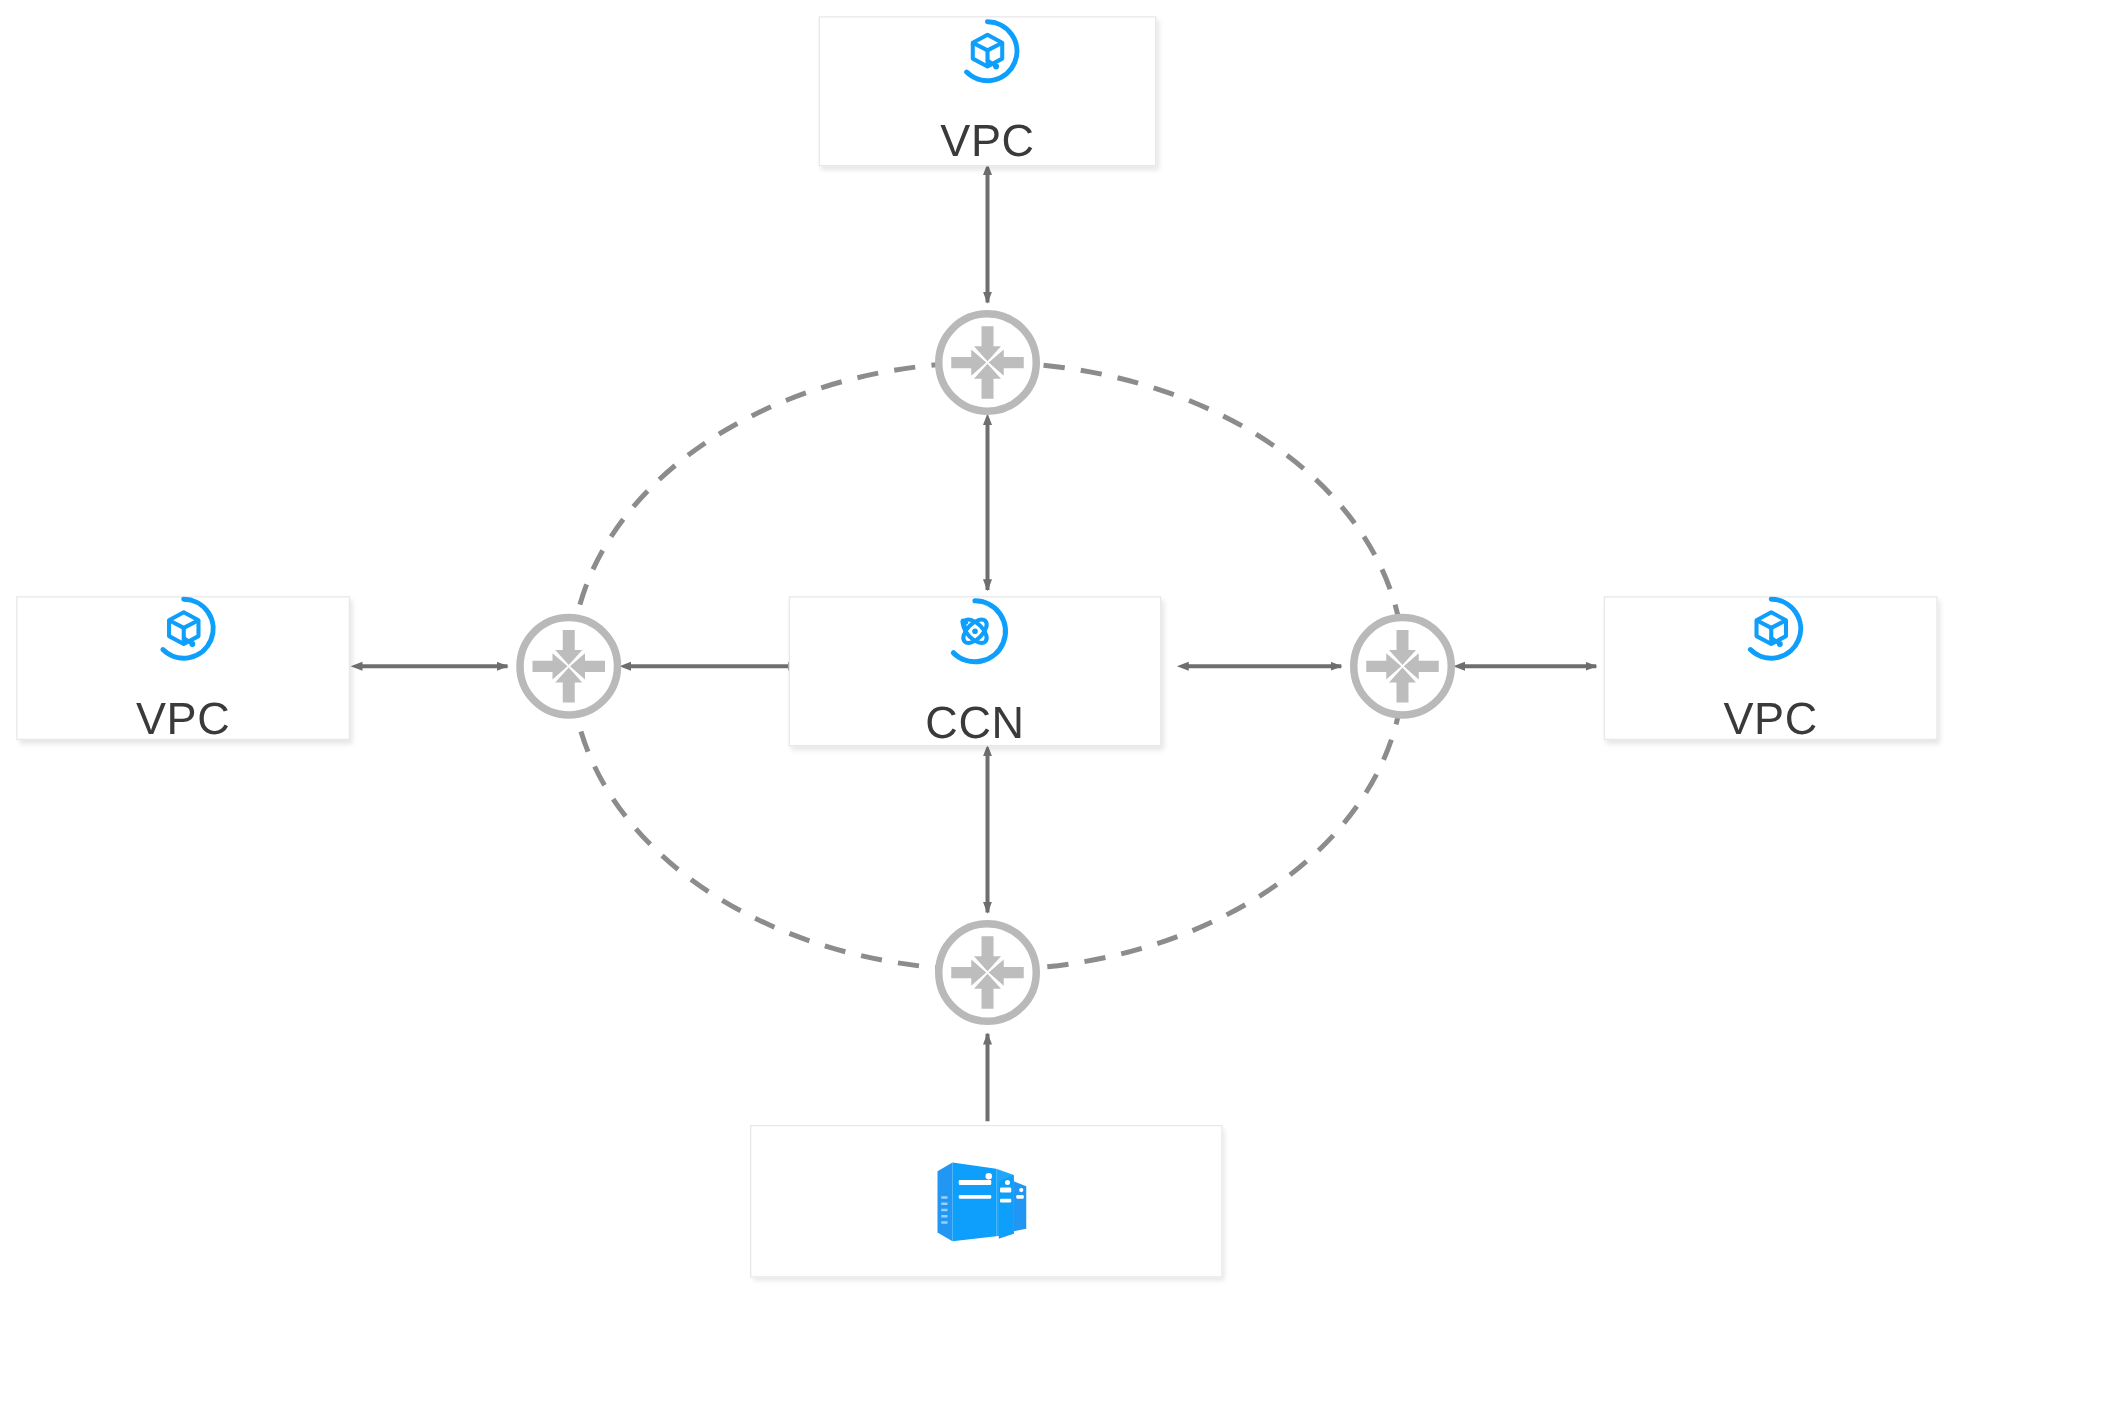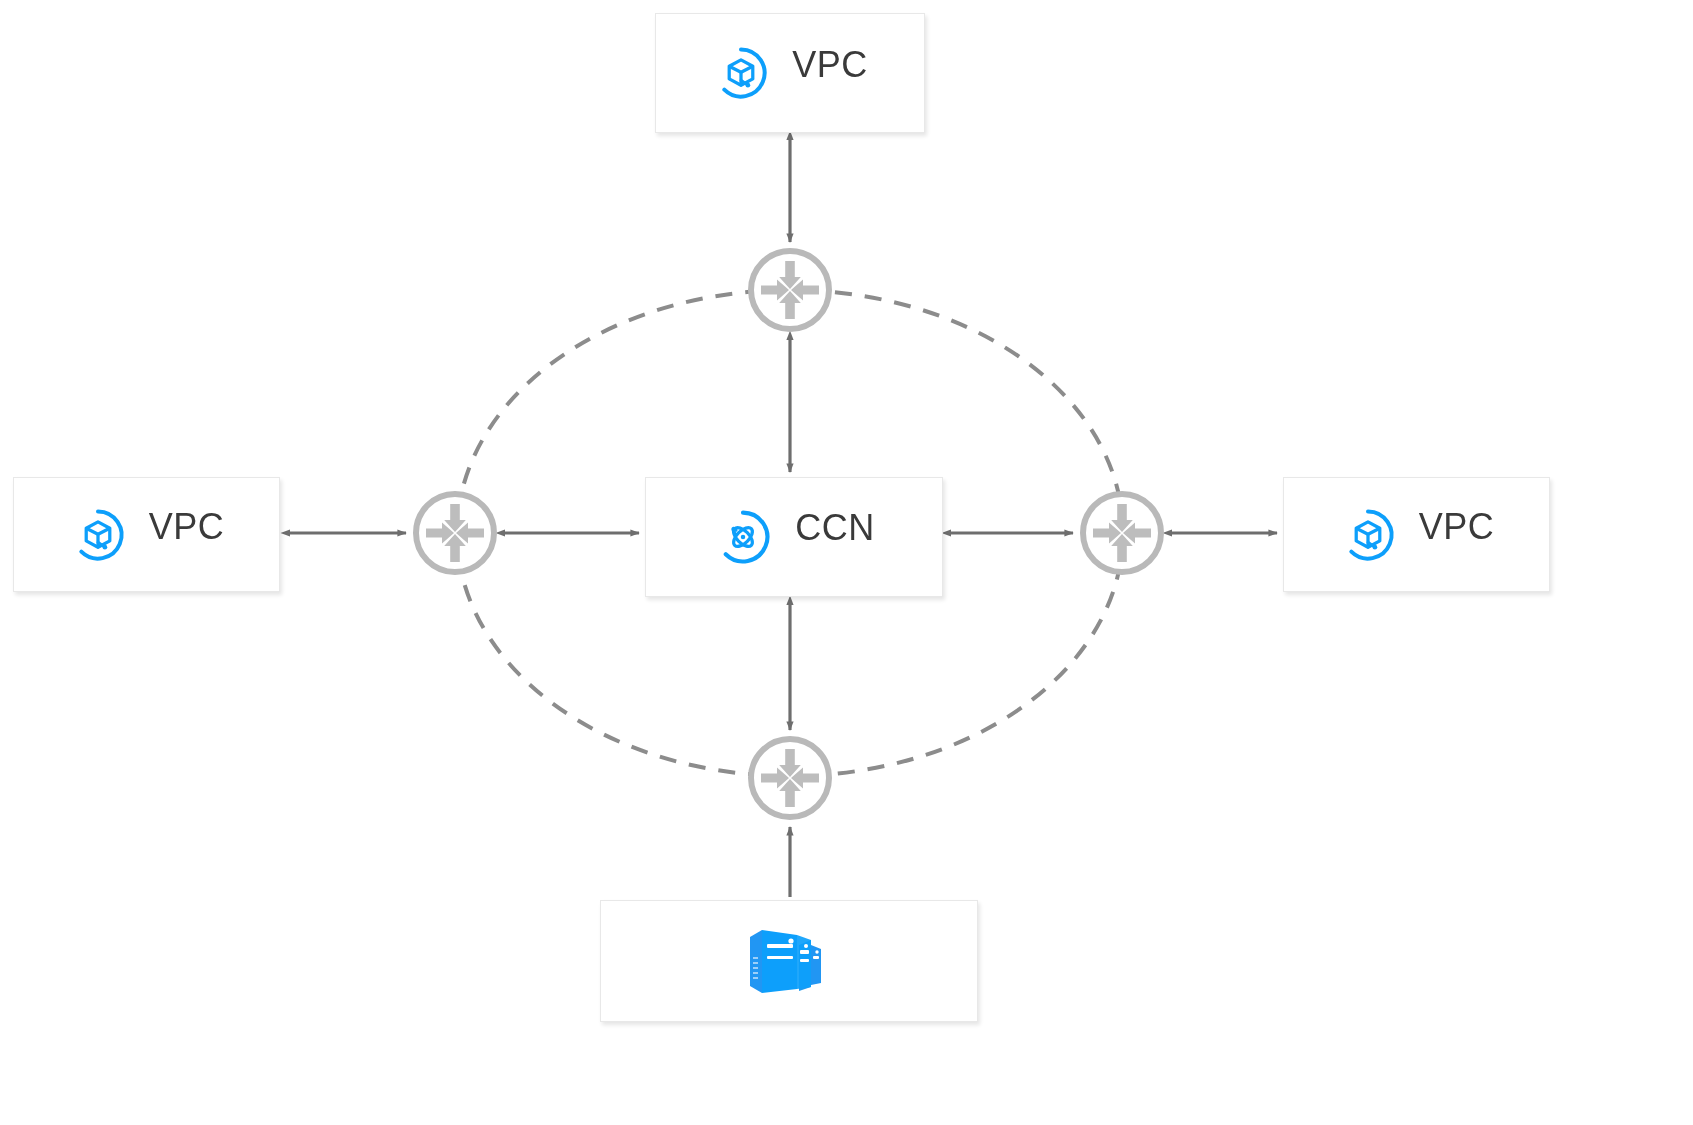--- a/index.html
+++ b/index.html
@@ -30,22 +30,23 @@
     background: #ffffff;
     border: 1px solid #e8e8e8;
     box-shadow: 2px 3px 4px rgba(0,0,0,0.10);
     display: flex;
     align-items: center;
     justify-content: center;
     box-sizing: border-box;
   }
   .node-inner {
     display: flex;
-    align-items: flex-start;
+    align-items: center;
     gap: 22px;
+    flex-direction: column;
   }
   .node-icon {
     display: block;
     flex: 0 0 auto;
     line-height: 0;
   }
   .node-label {
     font-size: 36px;
     color: #3a3a3a;
     letter-spacing: 0.5px;
@@ -55,21 +56,21 @@
   .router {
     position: absolute;
     width: 86px;
     height: 86px;
     line-height: 0;
   }
   
   #box-vpc-top    { left: 655px;  top: 13px;   width: 270px; height: 120px; }
   #box-vpc-left   { left: 13px;   top: 477px;  width: 267px; height: 115px; }
   #box-vpc-right  { left: 1283px; top: 477px;  width: 267px; height: 115px; }
-  #box-ccn        { left: 645px;  top: 477px;  width: 298px; height: 120px; }
+  #box-ccn        { left: 631px;  top: 477px;  width: 298px; height: 120px; }
   #box-datacenter { left: 600px;  top: 900px;  width: 378px; height: 122px; }
 
   #router-north { left: 747px;  top: 247px; }
   #router-west  { left: 412px;  top: 490px; }
   #router-east  { left: 1079px; top: 490px; }
   #router-south { left: 747px;  top: 735px; }
 </style>
 </head>
 <body>
 

